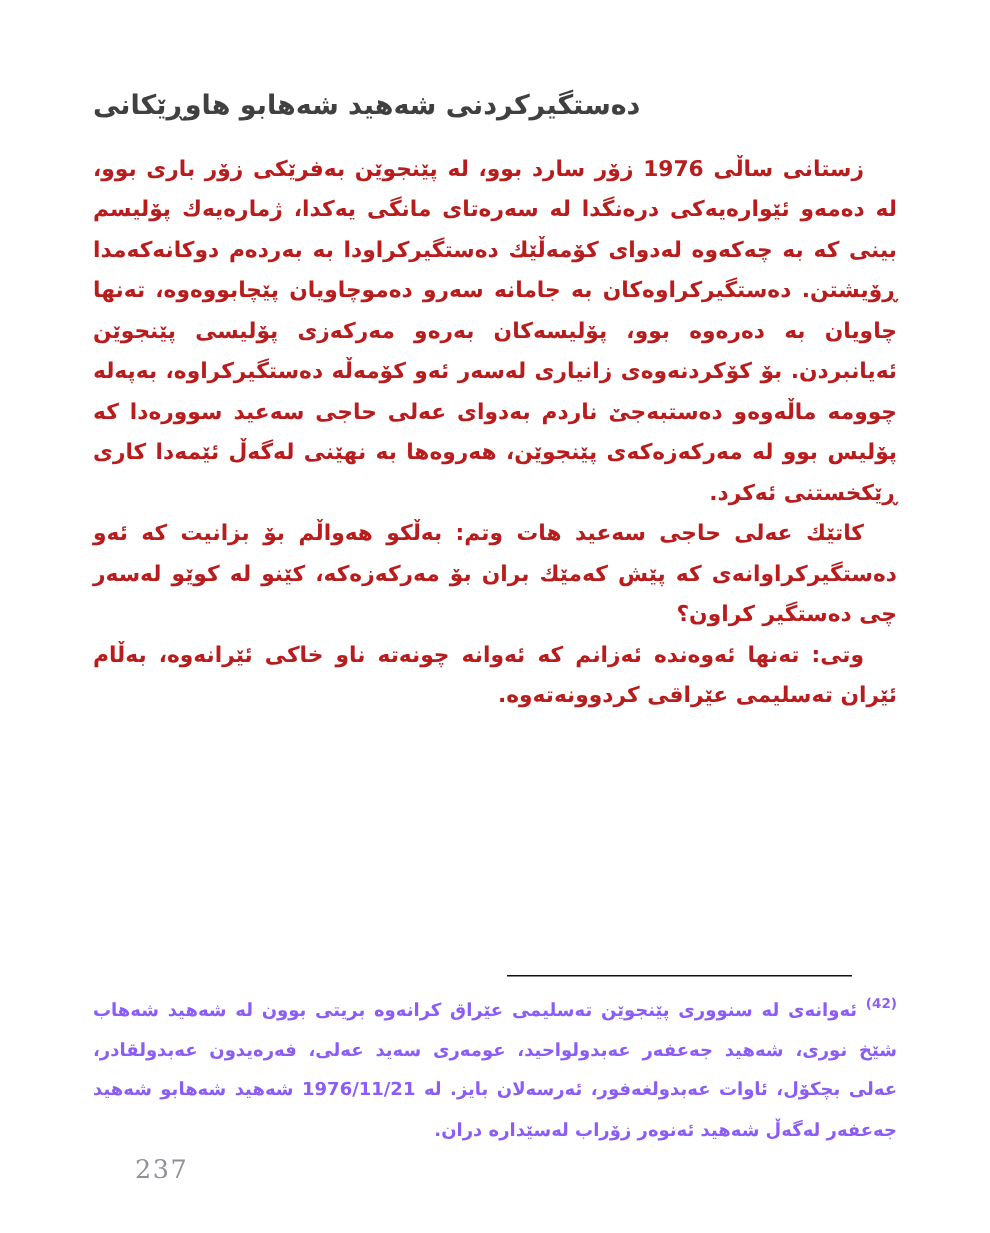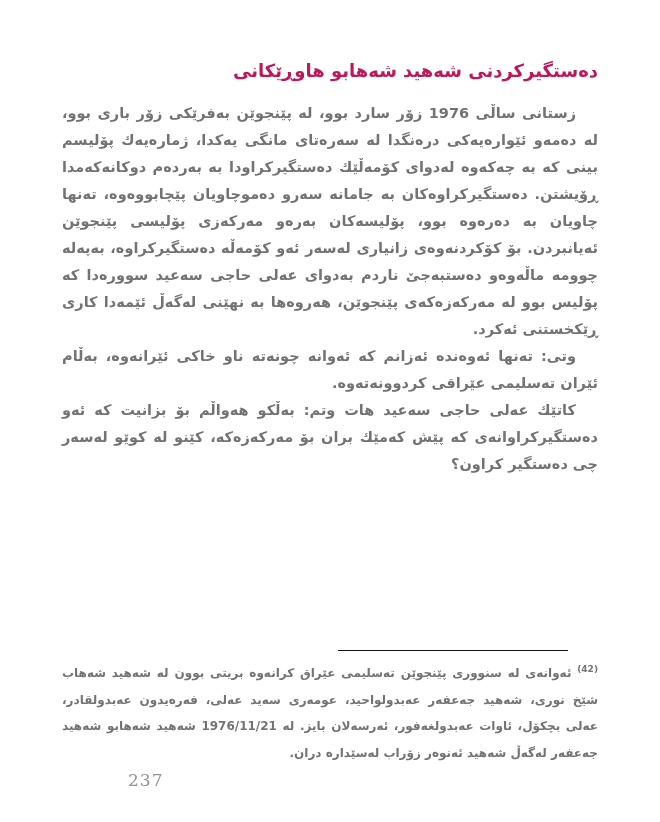--- a/index.html
+++ b/index.html
@@ -15,31 +15,31 @@
     overflow: hidden;
     font-family: "DejaVu Sans", sans-serif;
     direction: rtl;
   }
   .title {
     position: absolute;
     top: 60px;
     left: 62px;
     right: 62px;
     margin: 0;
-    text-align: right;
+    text-align: left;
     font-size: 18px;
     font-weight: bold;
-    color: #be185d;
+    color: #404040;
   }
   .body-text {
     position: absolute;
     top: 100px;
     right: 62px;
     left: 62px;
-    color: #737373;
+    color: #b91c1c;
     font-size: 14.5px;
     font-weight: bold;
     line-height: 27px;
     text-align: justify;
   }
   .body-text p {
     margin: 0;
     text-indent: 22px;
   }
   .footnote-ref {
@@ -54,21 +54,21 @@
     right: 92px;
     width: 230px;
     height: 0;
     border-top: 1.6px solid #111111;
   }
   .footnote {
     position: absolute;
     top: 660px;
     right: 62px;
     left: 62px;
-    color: #737373;
+    color: #8b5cf6;
     font-size: 12px;
     font-weight: bold;
     line-height: 26.5px;
     text-align: justify;
     margin: 0;
   }
   .footnote .footnote-marker {
     font-size: 9px;
     vertical-align: super;
     line-height: 0;
@@ -76,34 +76,33 @@
   .page-number {
     position: absolute;
     top: 770px;
     left: 90px;
     direction: ltr;
     color: #8f909a;
     font-family: "DejaVu Serif", serif;
     font-size: 17px;
     font-weight: normal;
     letter-spacing: 1px;
-    margin-left: 38px;
   }
 </style>
 </head>
 <body>
 
 <div class="page">
 
   <h1 class="title">دەستگیرکردنی شەهید شەهابو هاوڕێکانی</h1>
 
   <div class="body-text">
     <p>زستانی ساڵی 1976 زۆر سارد بوو، لە پێنجوێن بەفرێکی زۆر باری بوو، لە دەمەو ئێوارەیەکی درەنگدا لە سەرەتای مانگی یەکدا، ژمارەیەك پۆلیسم بینی کە بە چەکەوە لەدوای کۆمەڵێك دەستگیرکراودا بە بەردەم دوکانەکەمدا ڕۆیشتن. دەستگیرکراوەکان بە جامانە سەرو دەموچاویان پێچابووەوە، تەنها چاویان بە دەرەوە بوو، پۆلیسەکان بەرەو مەرکەزی پۆلیسی پێنجوێن ئەیانبردن. بۆ کۆکردنەوەی زانیاری لەسەر ئەو کۆمەڵە دەستگیرکراوە، بەپەلە چوومە ماڵەوەو دەستبەجێ ناردم بەدوای عەلی حاجی سەعید سوورەدا کە پۆلیس بوو لە مەرکەزەکەی پێنجوێن، هەروەها بە نهێنی لەگەڵ ئێمەدا کاری ڕێکخستنی ئەکرد.</p>
+    <p>کاتێك عەلی حاجی سەعید هات وتم: بەڵکو هەواڵم بۆ بزانیت کە ئەو دەستگیرکراوانەی کە پێش کەمێك بران بۆ مەرکەزەکە، کێنو لە کوێو لەسەر چی دەستگیر کراون؟</p>
     <p>وتی: تەنها ئەوەندە ئەزانم کە ئەوانە چونەتە ناو خاکی ئێرانەوە، بەڵام ئێران تەسلیمی عێراقی کردوونەتەوە.</p>
-    <p>کاتێك عەلی حاجی سەعید هات وتم: بەڵکو هەواڵم بۆ بزانیت کە ئەو دەستگیرکراوانەی کە پێش کەمێك بران بۆ مەرکەزەکە، کێنو لە کوێو لەسەر چی دەستگیر کراون؟</p>
   </div>
 
   <div class="footnote-sep"></div>
 
   <p class="footnote"><sup class="footnote-marker">(42)</sup><span> ئەوانەی لە سنووری پێنجوێن تەسلیمی عێراق کرانەوە بریتی بوون لە شەهید شەهاب شێخ نوری، شەهید جەعفەر عەبدولواحید، عومەری سەید عەلی، فەرەیدون عەبدولقادر، عەلی بچکۆل، ئاوات عەبدولغەفور، ئەرسەلان بایز. لە 1976/11/21 شەهید شەهابو شەهید جەعفەر لەگەڵ شەهید ئەنوەر زۆراب لەسێدارە دران.</span></p>
 
   <div class="page-number">237</div>
 
 </div>
 

